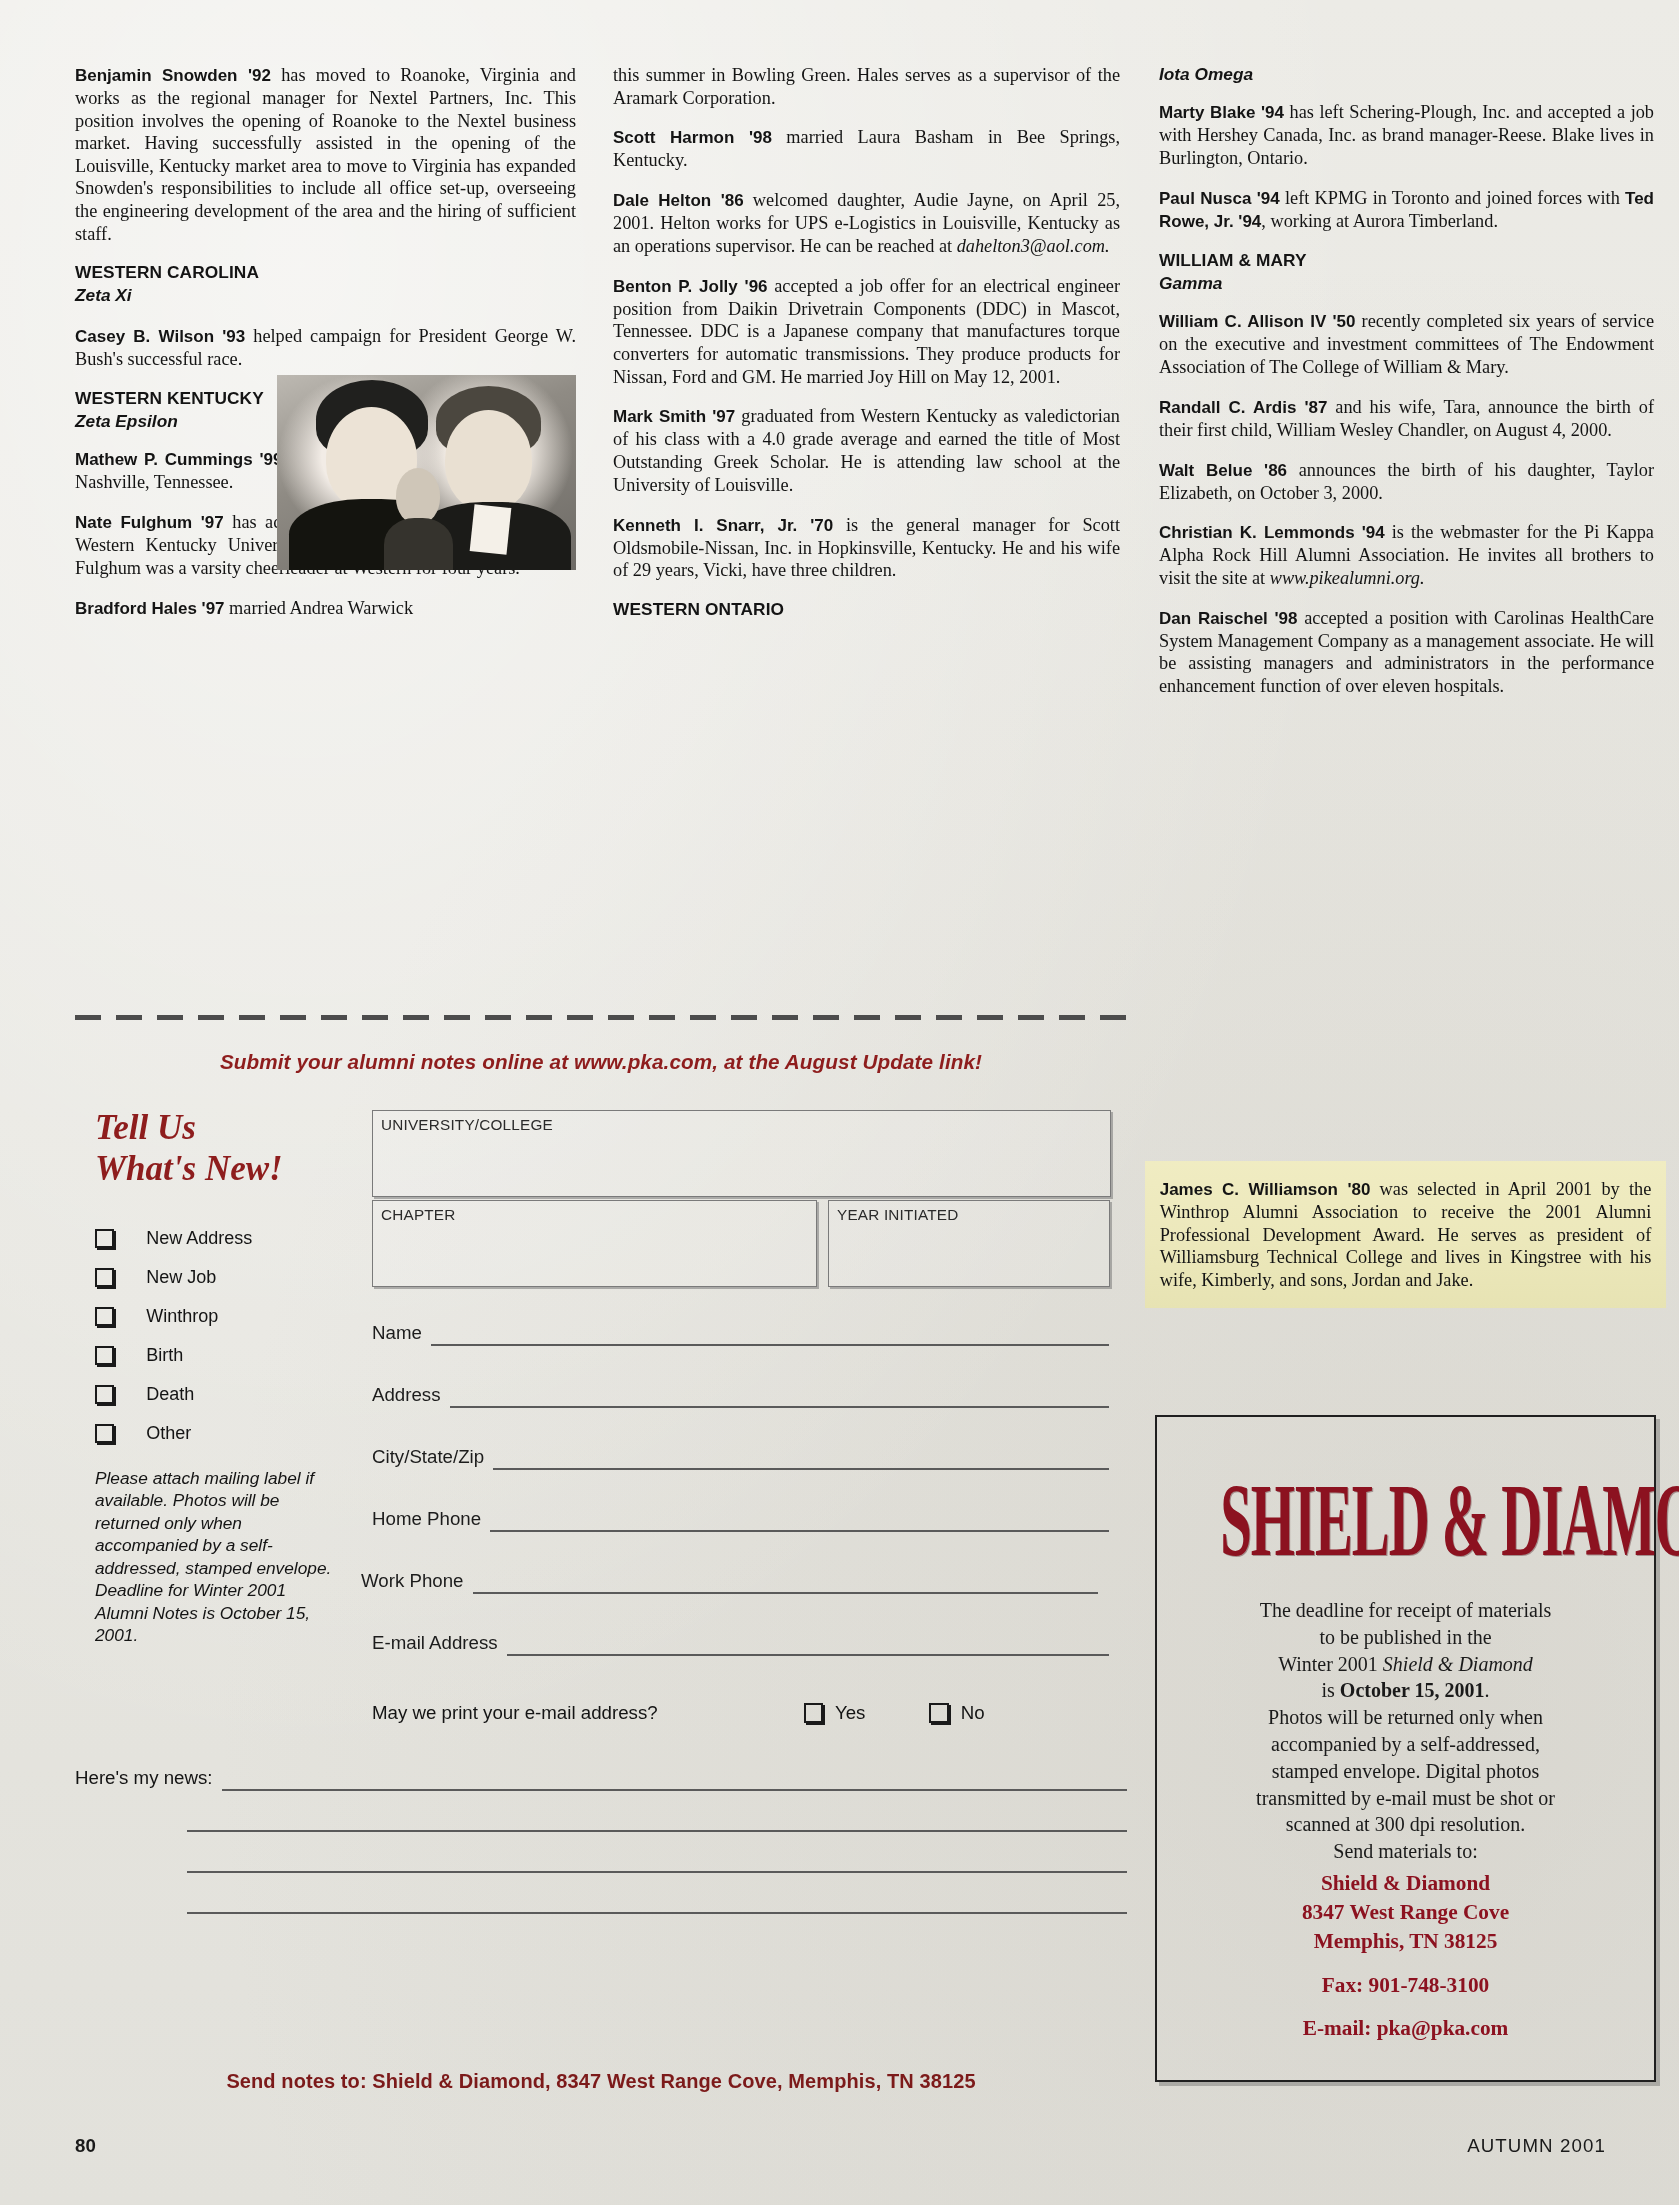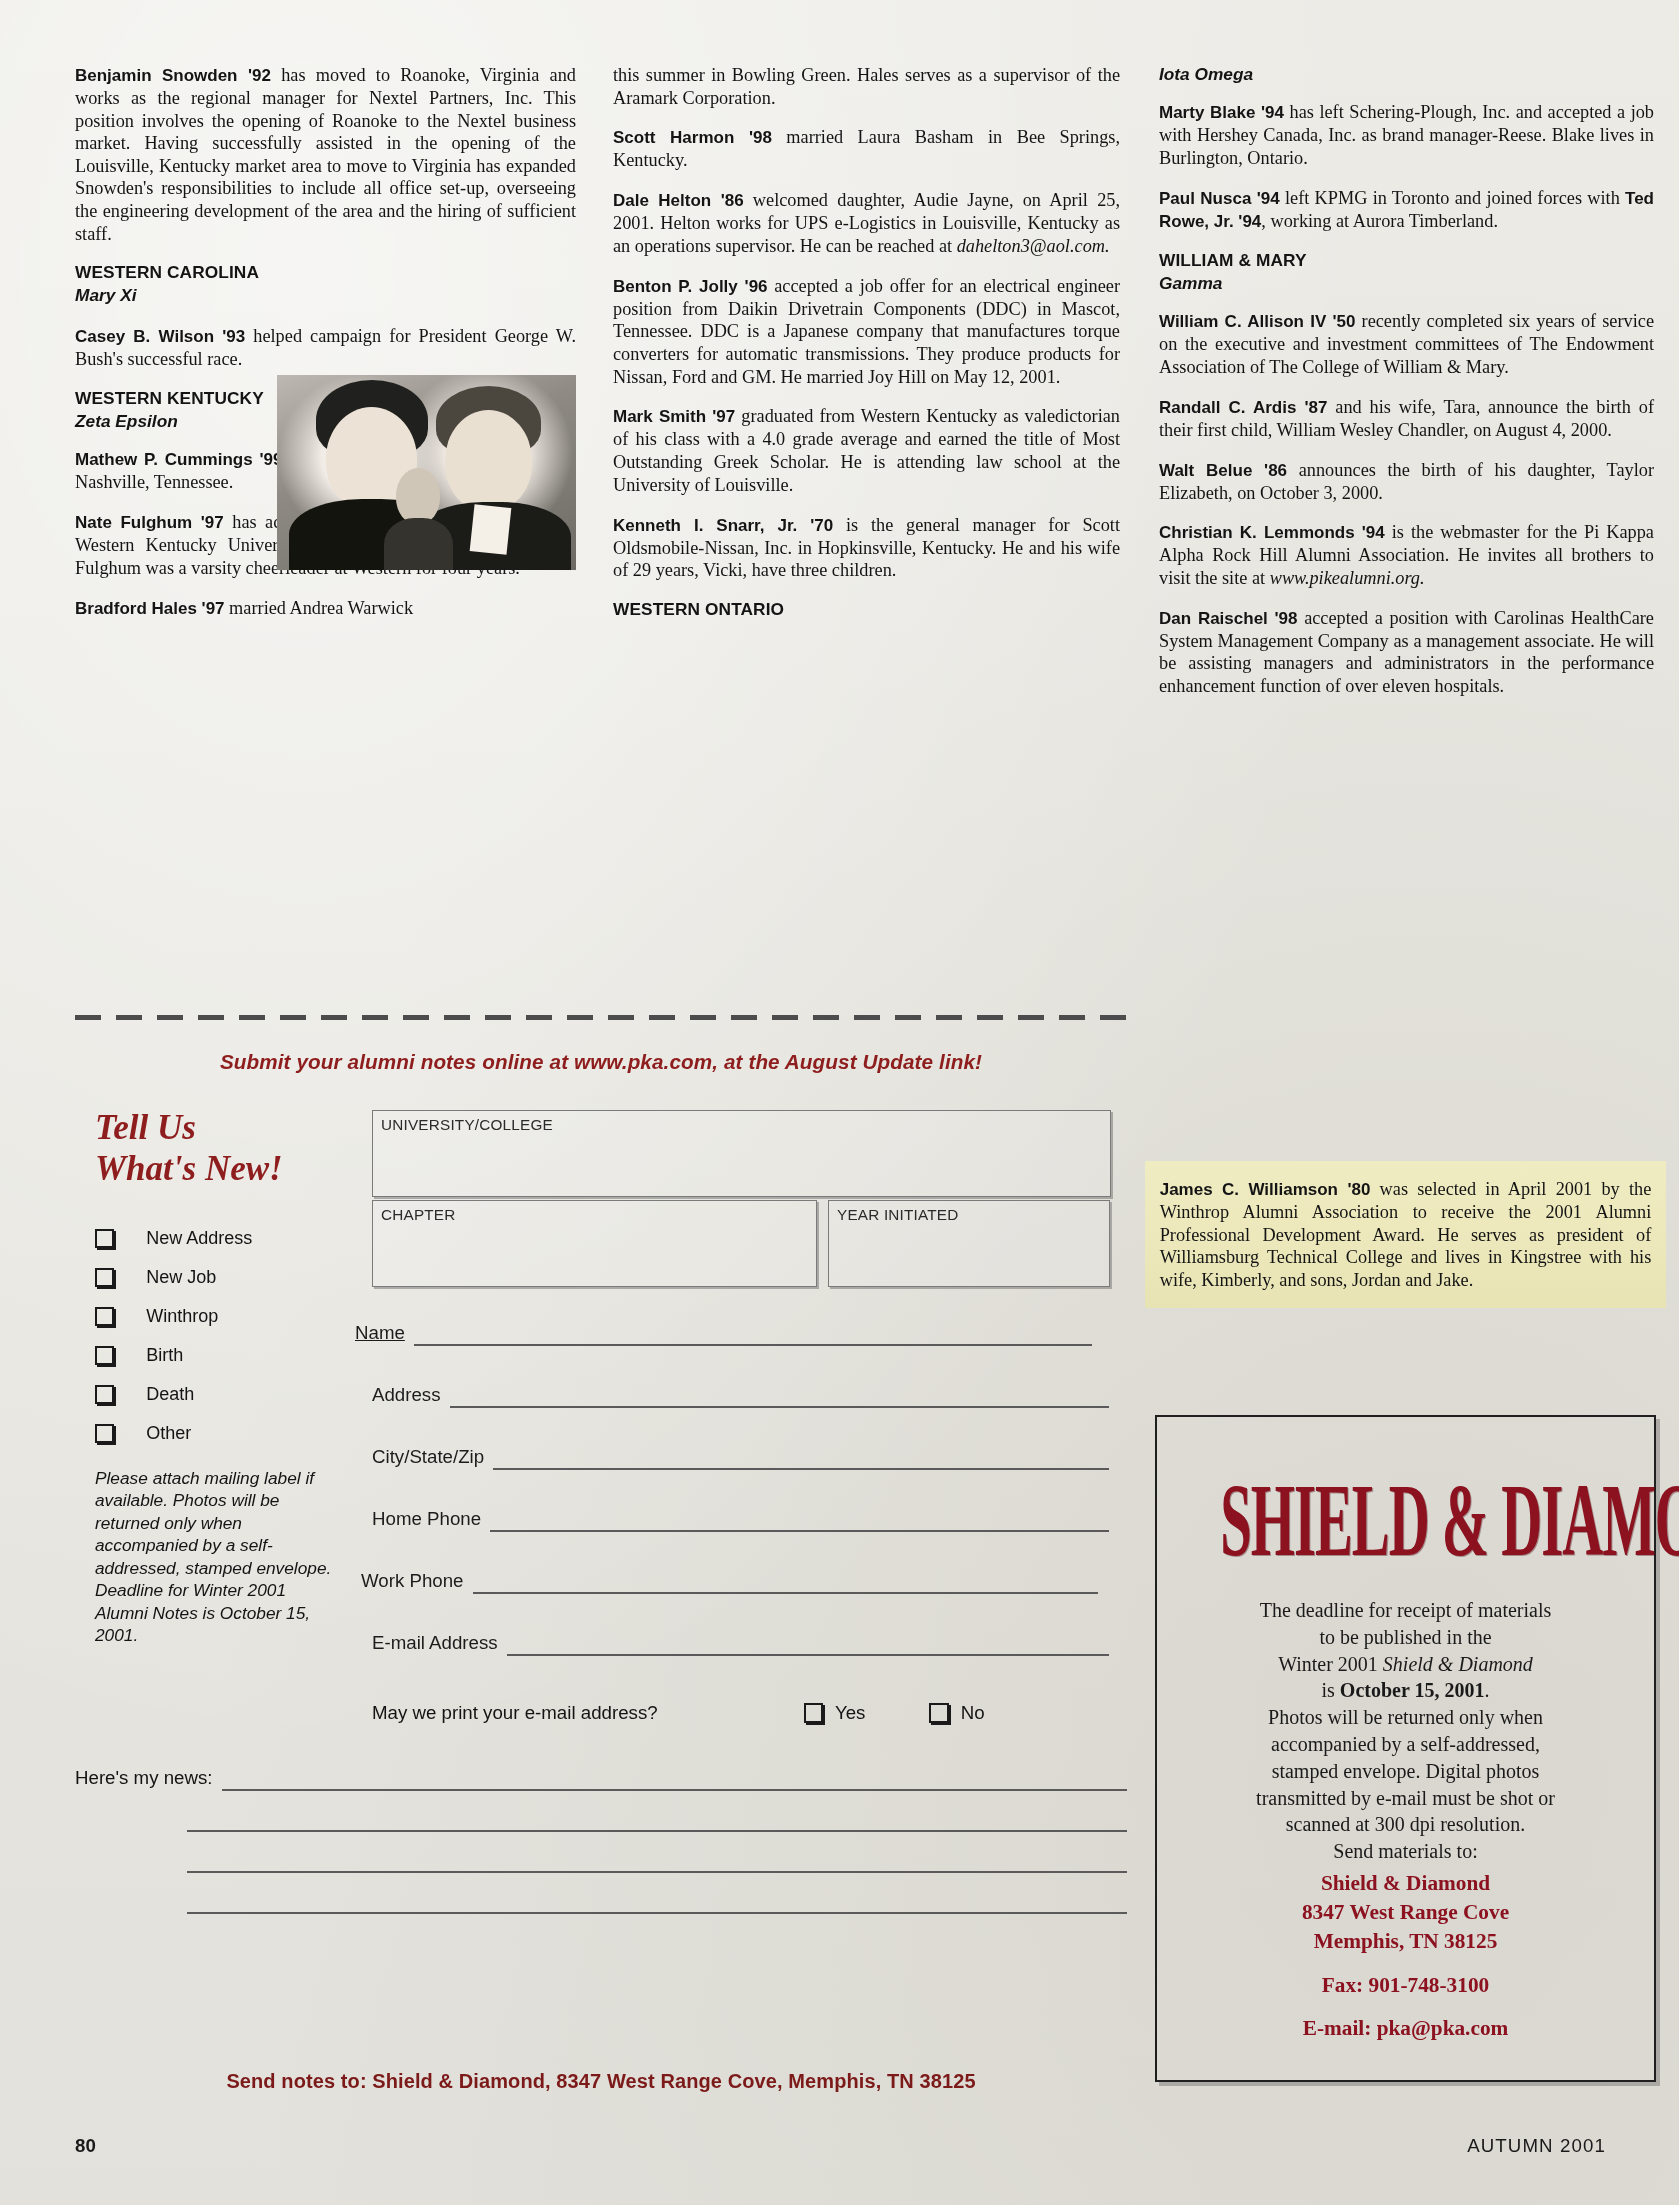--- a/index.html
+++ b/index.html
@@ -183,21 +183,21 @@
     font-size: 18.7px;
     color: #1c1c1c;
   }
   .linefield .lbl { white-space: nowrap; padding-bottom: 2px; }
   .linefield .rule {
     flex: 1;
     border-bottom: 2px solid #5a5a5a;
     margin-left: 9.3px;
     height: 0.7px;
   }
-  .lf1 { left: 280px; top: 215px;  width: 737px; text-decoration: underline; }
+  .lf1 { left: 297px; top: 215px;  width: 737px; }
   .lf2 { left: 297px; top: 277px;  width: 737px; }
   .lf3 { left: 297px; top: 339px;  width: 737px; }
   .lf4 { left: 297px; top: 401px;  width: 737px; }
   .lf5 { left: 286px; top: 463px;  width: 737px; }
   .lf6 { left: 297px; top: 525px;  width: 737px; }
 
   .printrow {
     position: absolute;
     left: 297px; top: 595px;
     width: 737px;
@@ -313,21 +313,21 @@
 <div class="page">
 
   <div class="col col-left">
 
     <p class="note">
       <span class="nm">Benjamin Snowden '92</span><span> has moved to Roanoke, Virginia and works as the regional manager for Nextel Partners, Inc. This position involves the opening of Roanoke to the Nextel business market. Having successfully assisted in the opening of the Louisville, Kentucky market area to move to Virginia has expanded Snowden's responsibilities to include all office set-up, overseeing the engineering development of the area and the hiring of sufficient staff.</span>
     </p>
 
     <div class="chapgrp">
       <div class="chapthead">WESTERN CAROLINA</div>
-      <div class="greek tight">Mary Xi</div>
+      <div class="greek tight">Zeta Xi</div>
     </div>
 
     <p class="note">
       <span class="nm">Casey B. Wilson '93</span><span> helped campaign for President George W. Bush's successful race.</span>
     </p>
 
     <div class="chapgrp">
       <div class="chapthead">WESTERN KENTUCKY</div>
       <div class="greek">Zeta Epsilon</div>
     </div>

